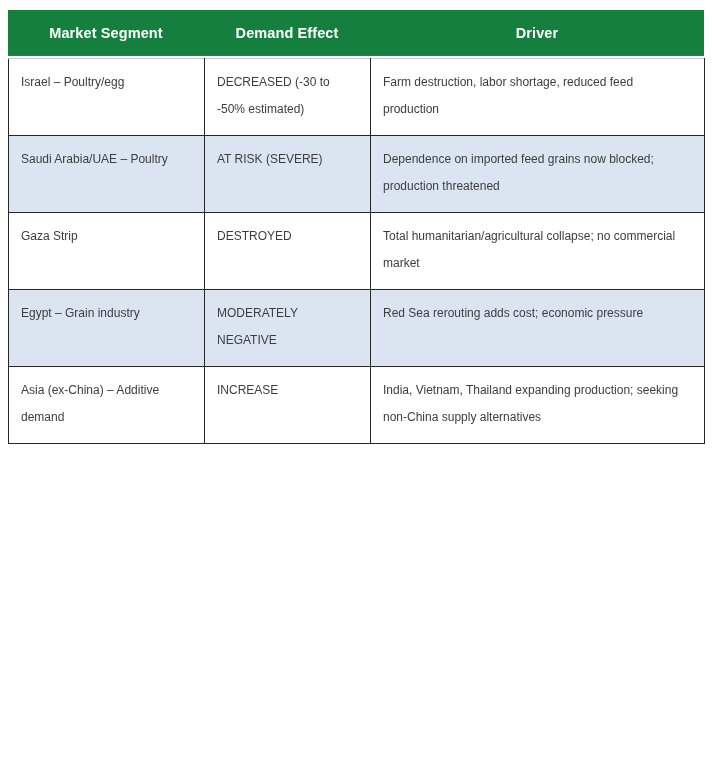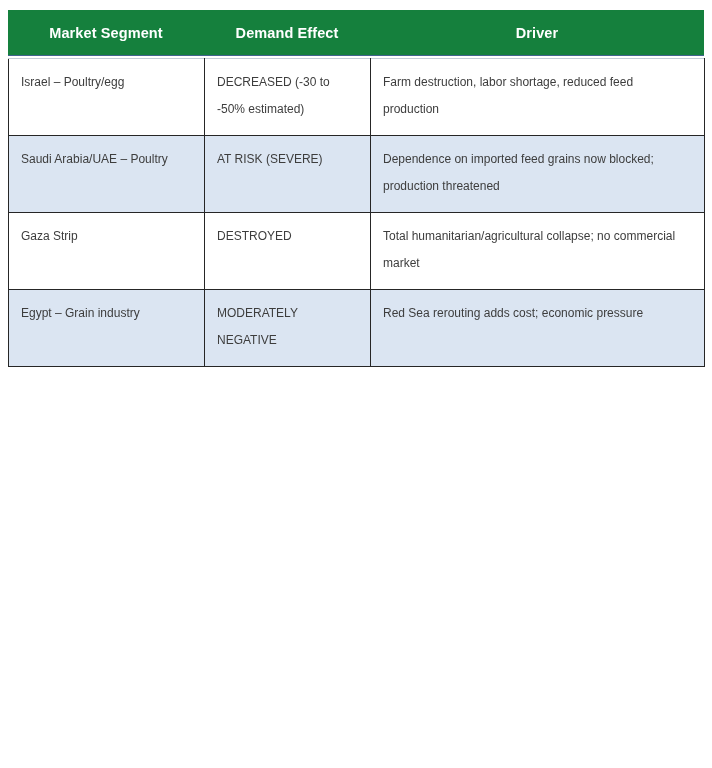--- a/index.html
+++ b/index.html
@@ -94,16 +94,21 @@
       <tr>
         <td>Gaza Strip</td>
         <td>DESTROYED</td>
         <td>Total humanitarian/agricultural collapse; no commercial market</td>
       </tr>
       <tr>
         <td>Egypt – Grain industry</td>
         <td>MODERATELY NEGATIVE</td>
         <td>Red Sea rerouting adds cost; economic pressure</td>
       </tr>
+      <tr>
+        <td>Asia (ex-China) – Additive demand</td>
+        <td>INCREASE</td>
+        <td>India, Vietnam, Thailand expanding production; seeking non-China supply alternatives</td>
+      </tr>
     </tbody>
   </table>
 
 </div>
 
 </body></html>

